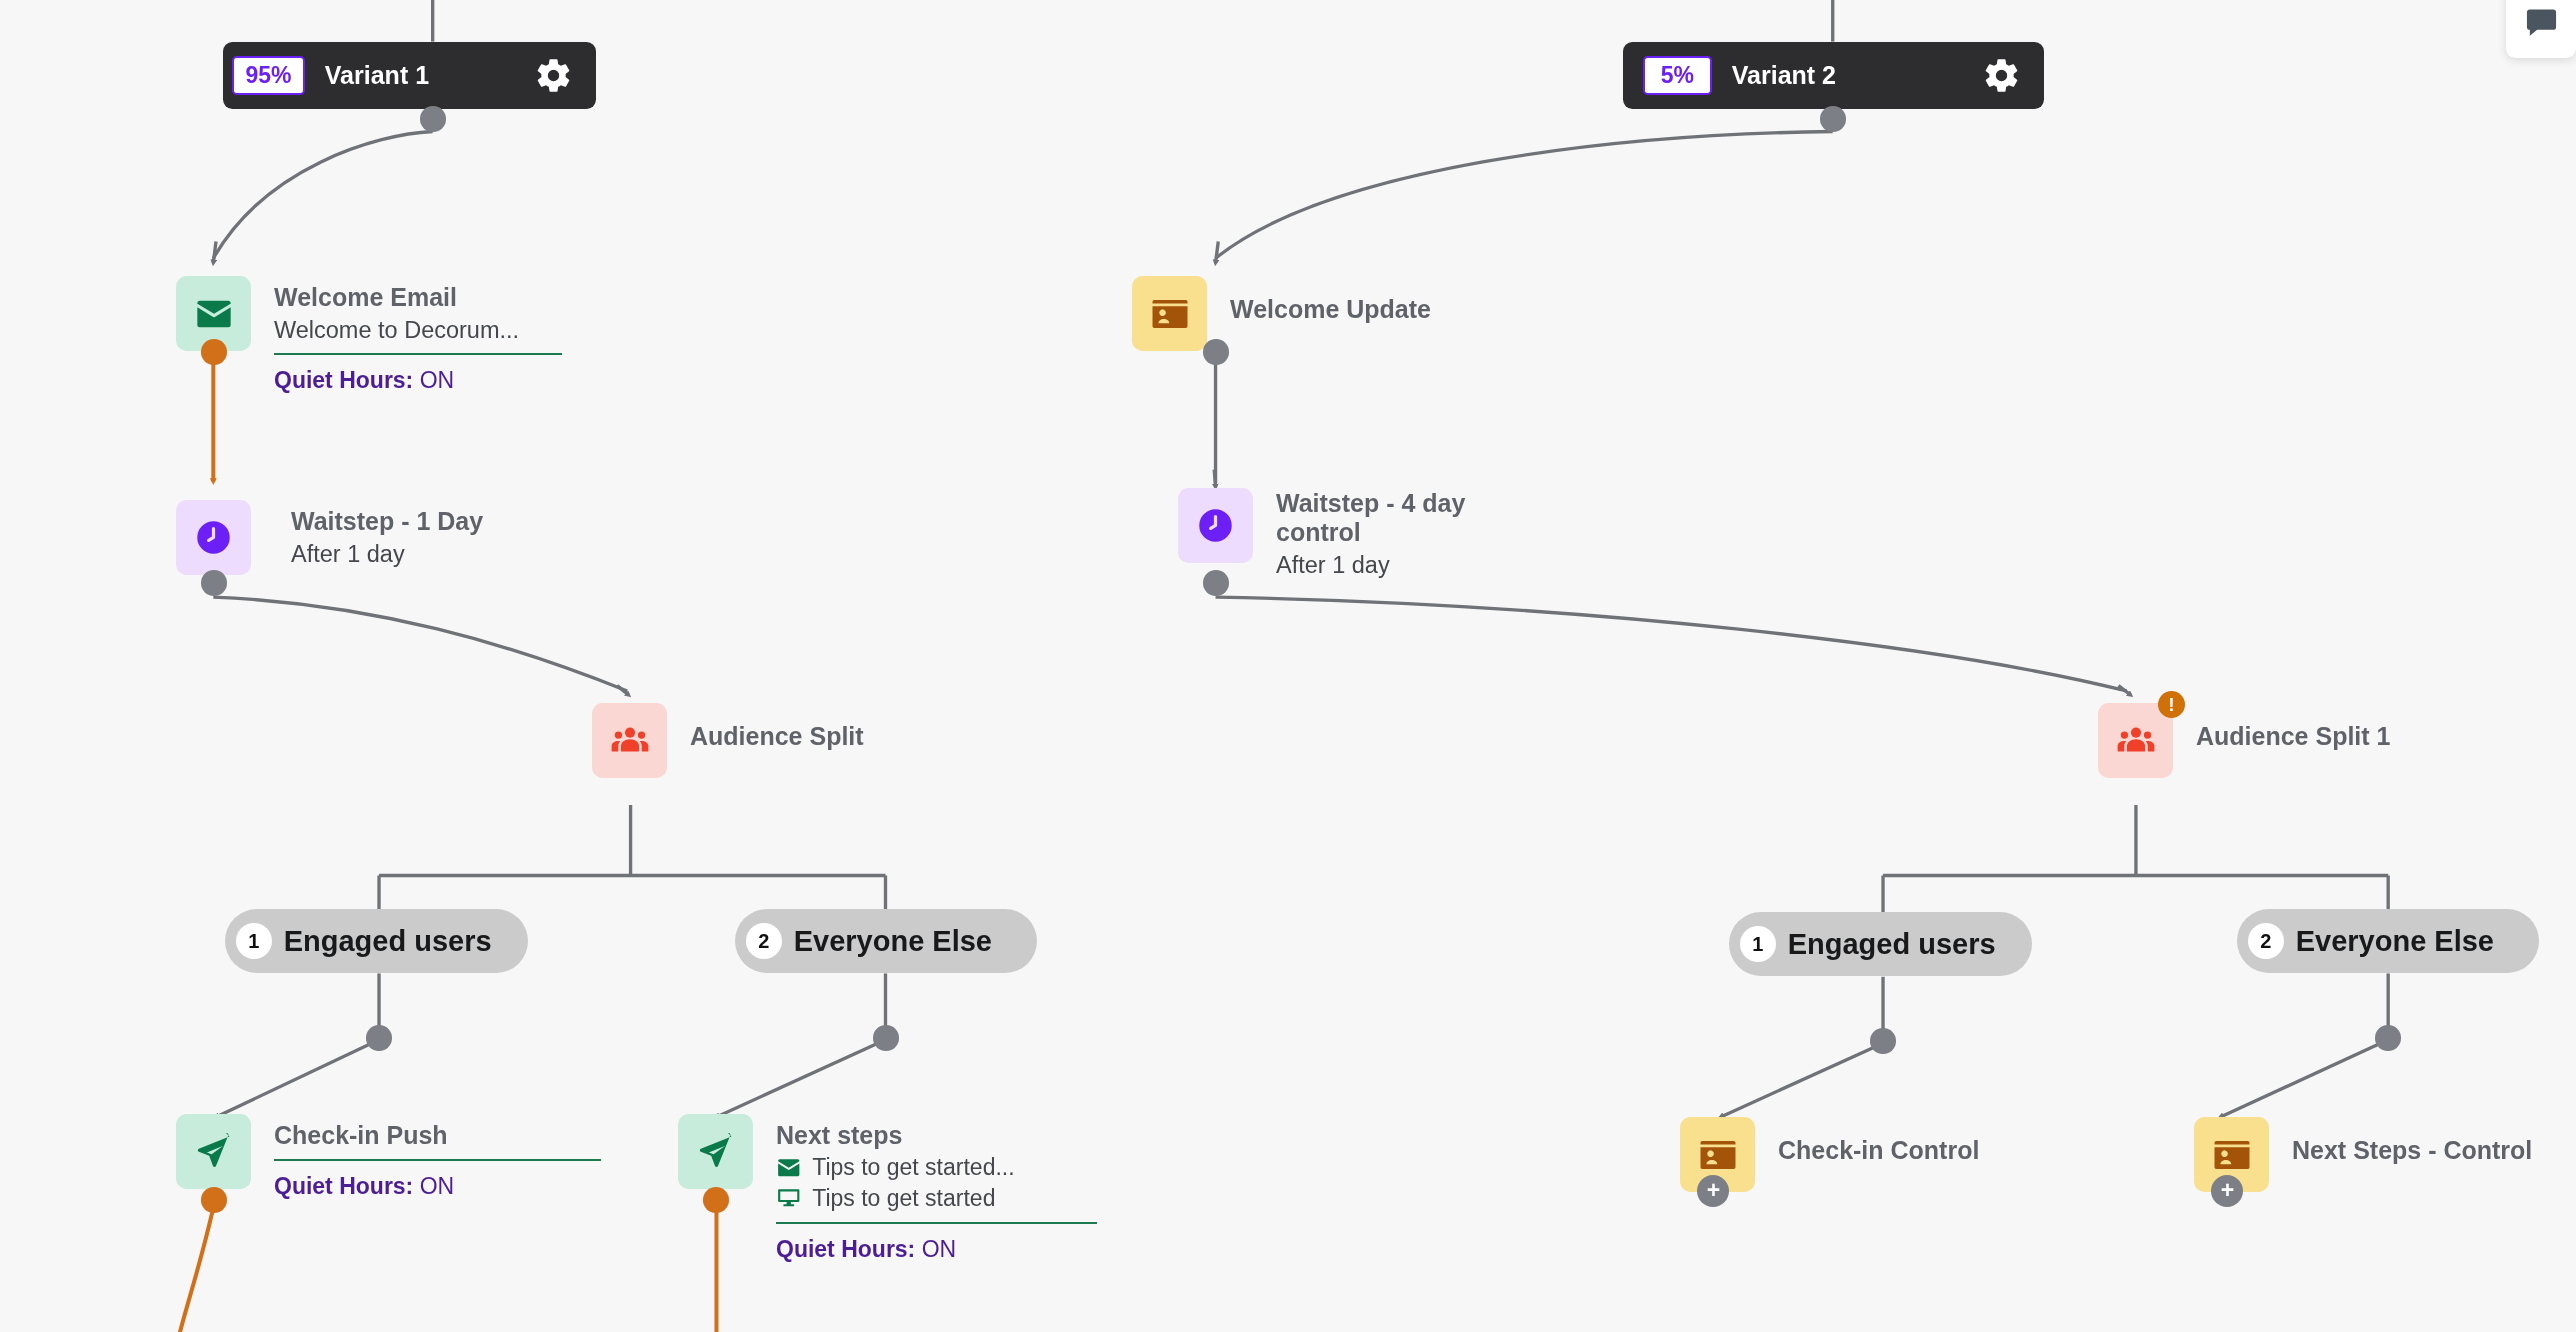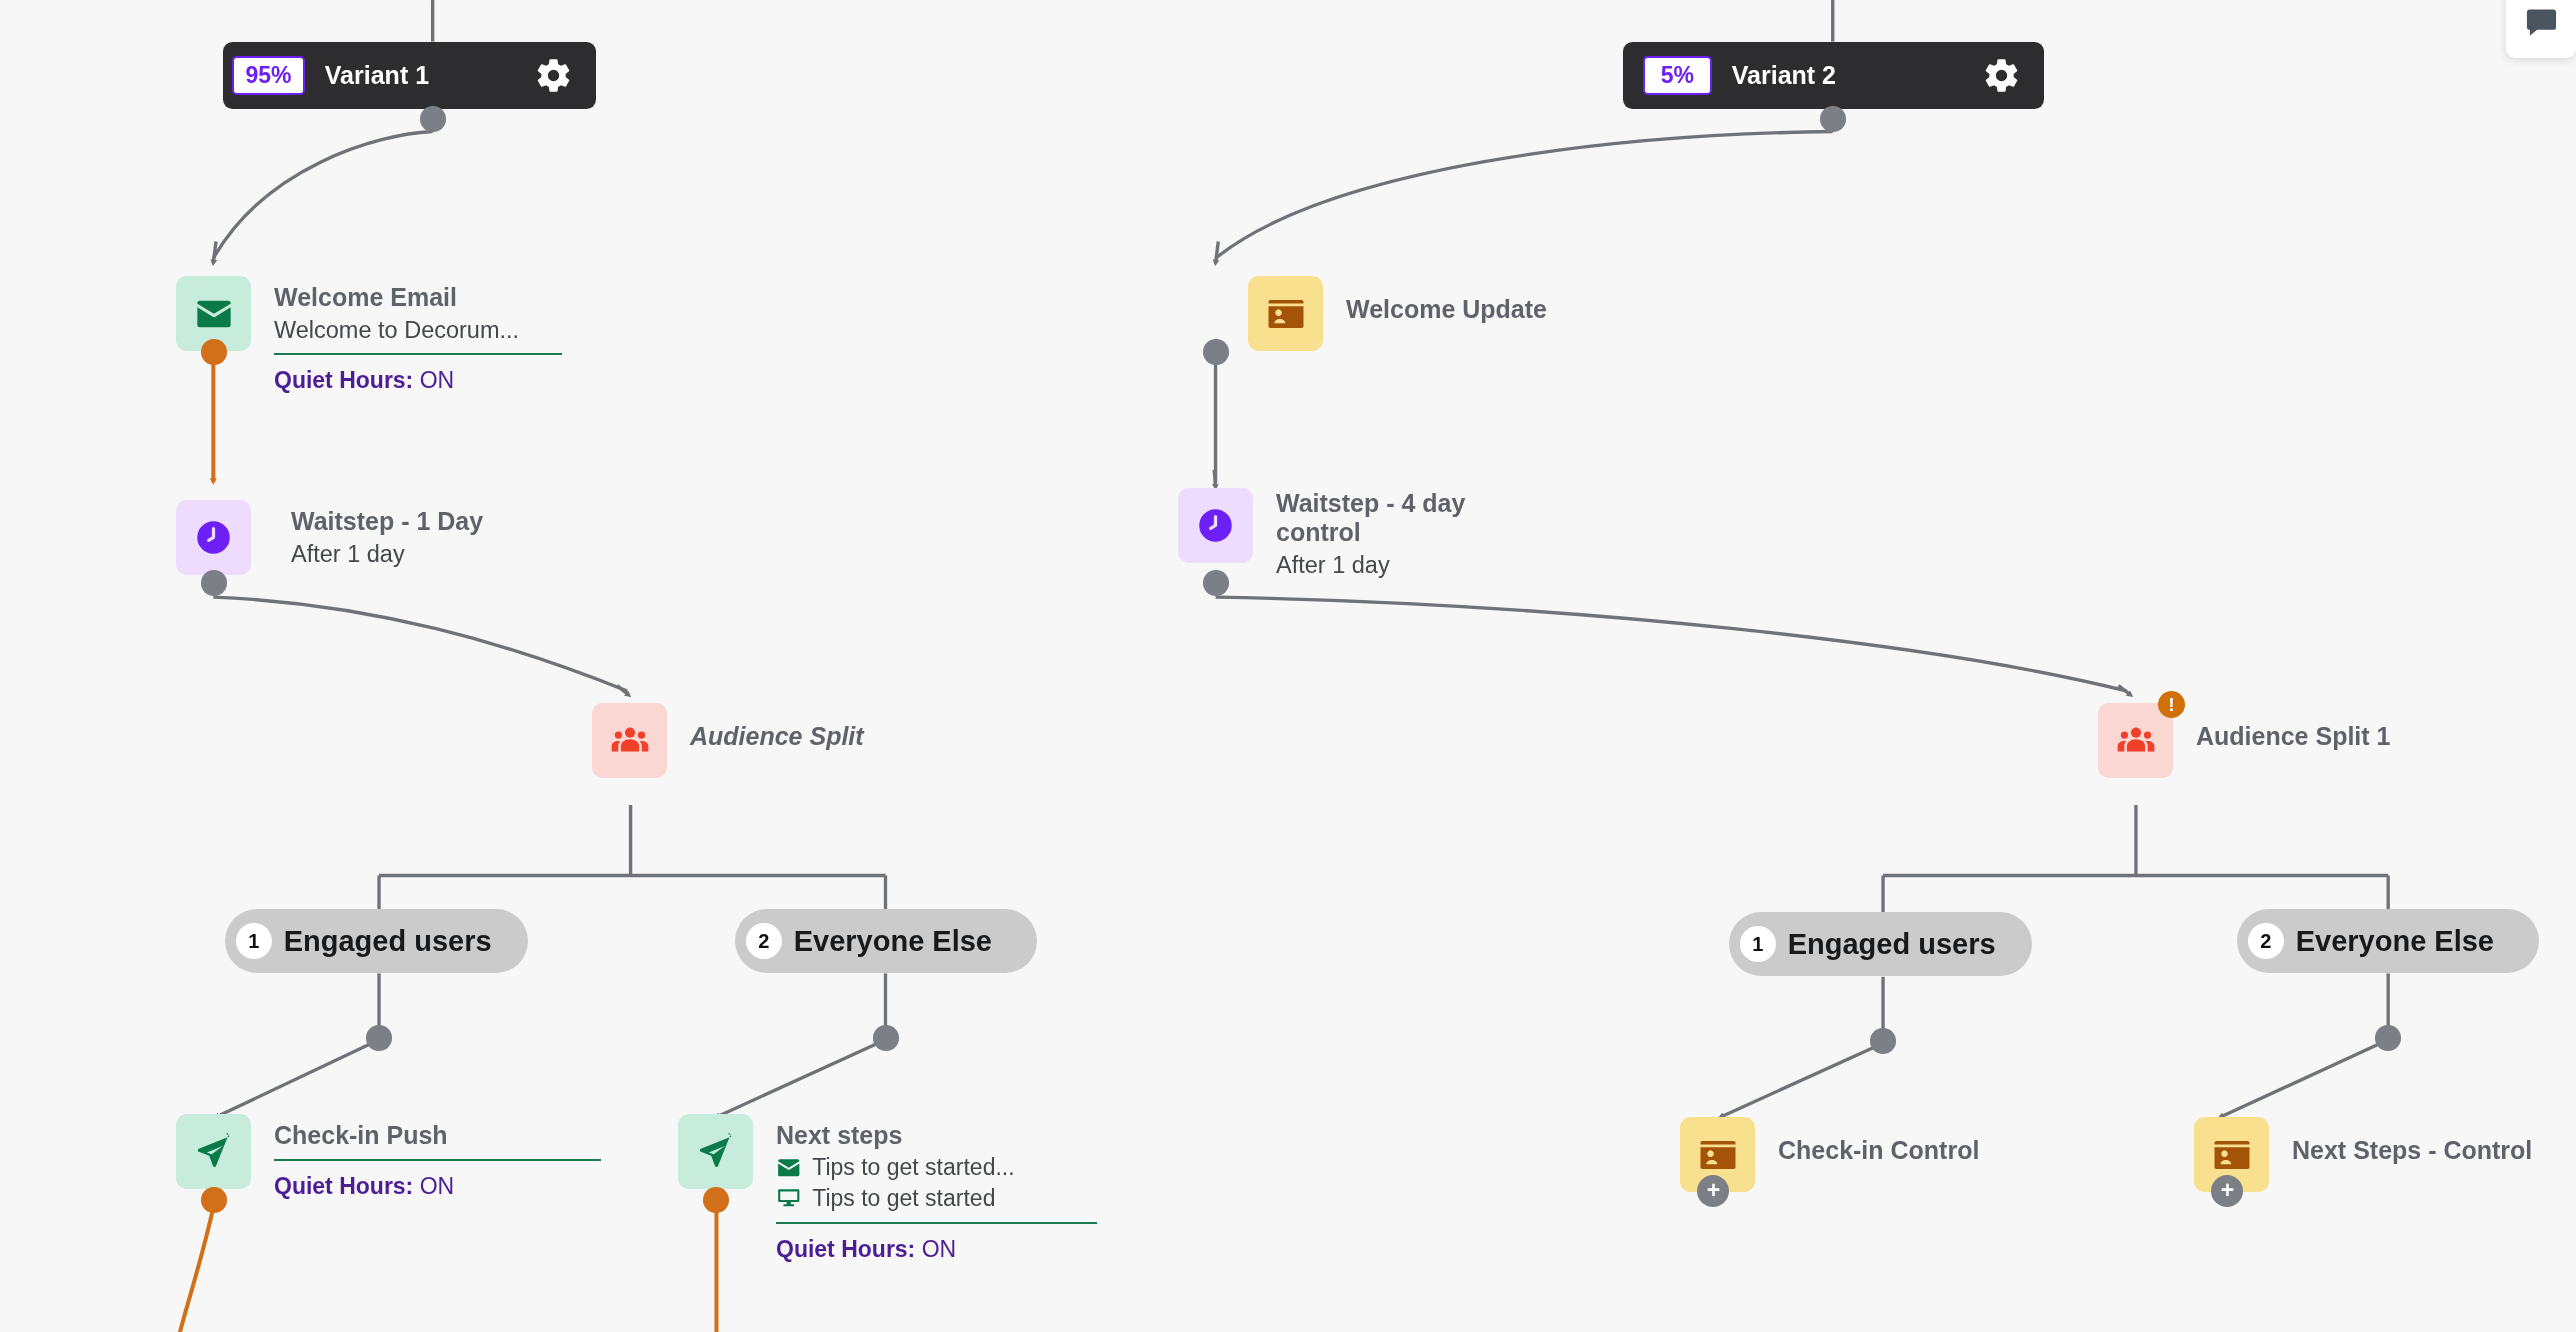--- a/index.html
+++ b/index.html
@@ -329,21 +329,21 @@
     <div class="node-icon red">
       <svg width="42" height="42" viewBox="0 0 24 24" fill="#f0402a">
         <circle cx="12" cy="7.2" r="2.9"></circle>
         <circle cx="5.4" cy="8.6" r="2.1"></circle>
         <circle cx="18.6" cy="8.6" r="2.1"></circle>
         <path d="M12 11c-3 0-5.2 1.7-5.2 3.9V18h10.4v-3.1C17.2 12.7 15 11 12 11z"></path>
         <path d="M5.4 12c-2.2 0-3.9 1.2-3.9 2.8V18h3.8v-3.1c0-1.1.4-2.1 1.1-2.8A6 6 0 0 0 5.4 12z"></path>
         <path d="M18.6 12c-.3 0-.7 0-1 .1.7.7 1.1 1.7 1.1 2.8V18h3.8v-3.2c0-1.6-1.7-2.8-3.9-2.8z"></path>
       </svg>
     </div>
-    <div class="node-body" style="padding-top:19px;font-style:italic;">
+    <div class="node-body" style="padding-top:19px;">
       <div class="node-title">Audience Split</div>
     </div>
   </div>
 
   <div class="pill" style="left:225px; top:909px; width:303px;">
     <div class="pill-num">1</div>
     <div class="pill-label">Engaged users</div>
   </div>
   <div class="pill" style="left:735px; top:909px; width:302px;">
     <div class="pill-num">2</div>
@@ -397,21 +397,21 @@
       </div>
       <div class="divider" style="width:321px;"></div>
       <div class="quiet">
         <b>Quiet Hours:</b>
         <span>ON</span>
       </div>
     </div>
   </div>
   <div class="handle orange" style="left:703px; top:1187px;"></div>
 
-  <div class="node" style="left:1248px; top:276px;">
+  <div class="node" style="left:1132px; top:276px;">
     <div class="node-icon yellow">
       <svg width="42" height="42" viewBox="0 0 24 24" fill="#a35408">
         <path d="M3 4h18a1 1 0 0 1 1 1v1H2V5a1 1 0 0 1 1-1z"></path>
         <path d="M2 7.5h20V19a1 1 0 0 1-1 1H3a1 1 0 0 1-1-1V7.5zm6.5 2A1.9 1.9 0 1 0 8.5 13a1.9 1.9 0 0 0 0-3.5zM5.4 17.3h6.2c0-1.5-1.4-2.5-3.1-2.5s-3.1 1-3.1 2.5zM14 10.2h5v1.6h-5v-1.6zm0 3.3h5v1.6h-5v-1.6z"></path>
       </svg>
     </div>
     <div class="node-body" style="padding-top:19px;">
       <div class="node-title">Welcome Update</div>
     </div>
   </div>

